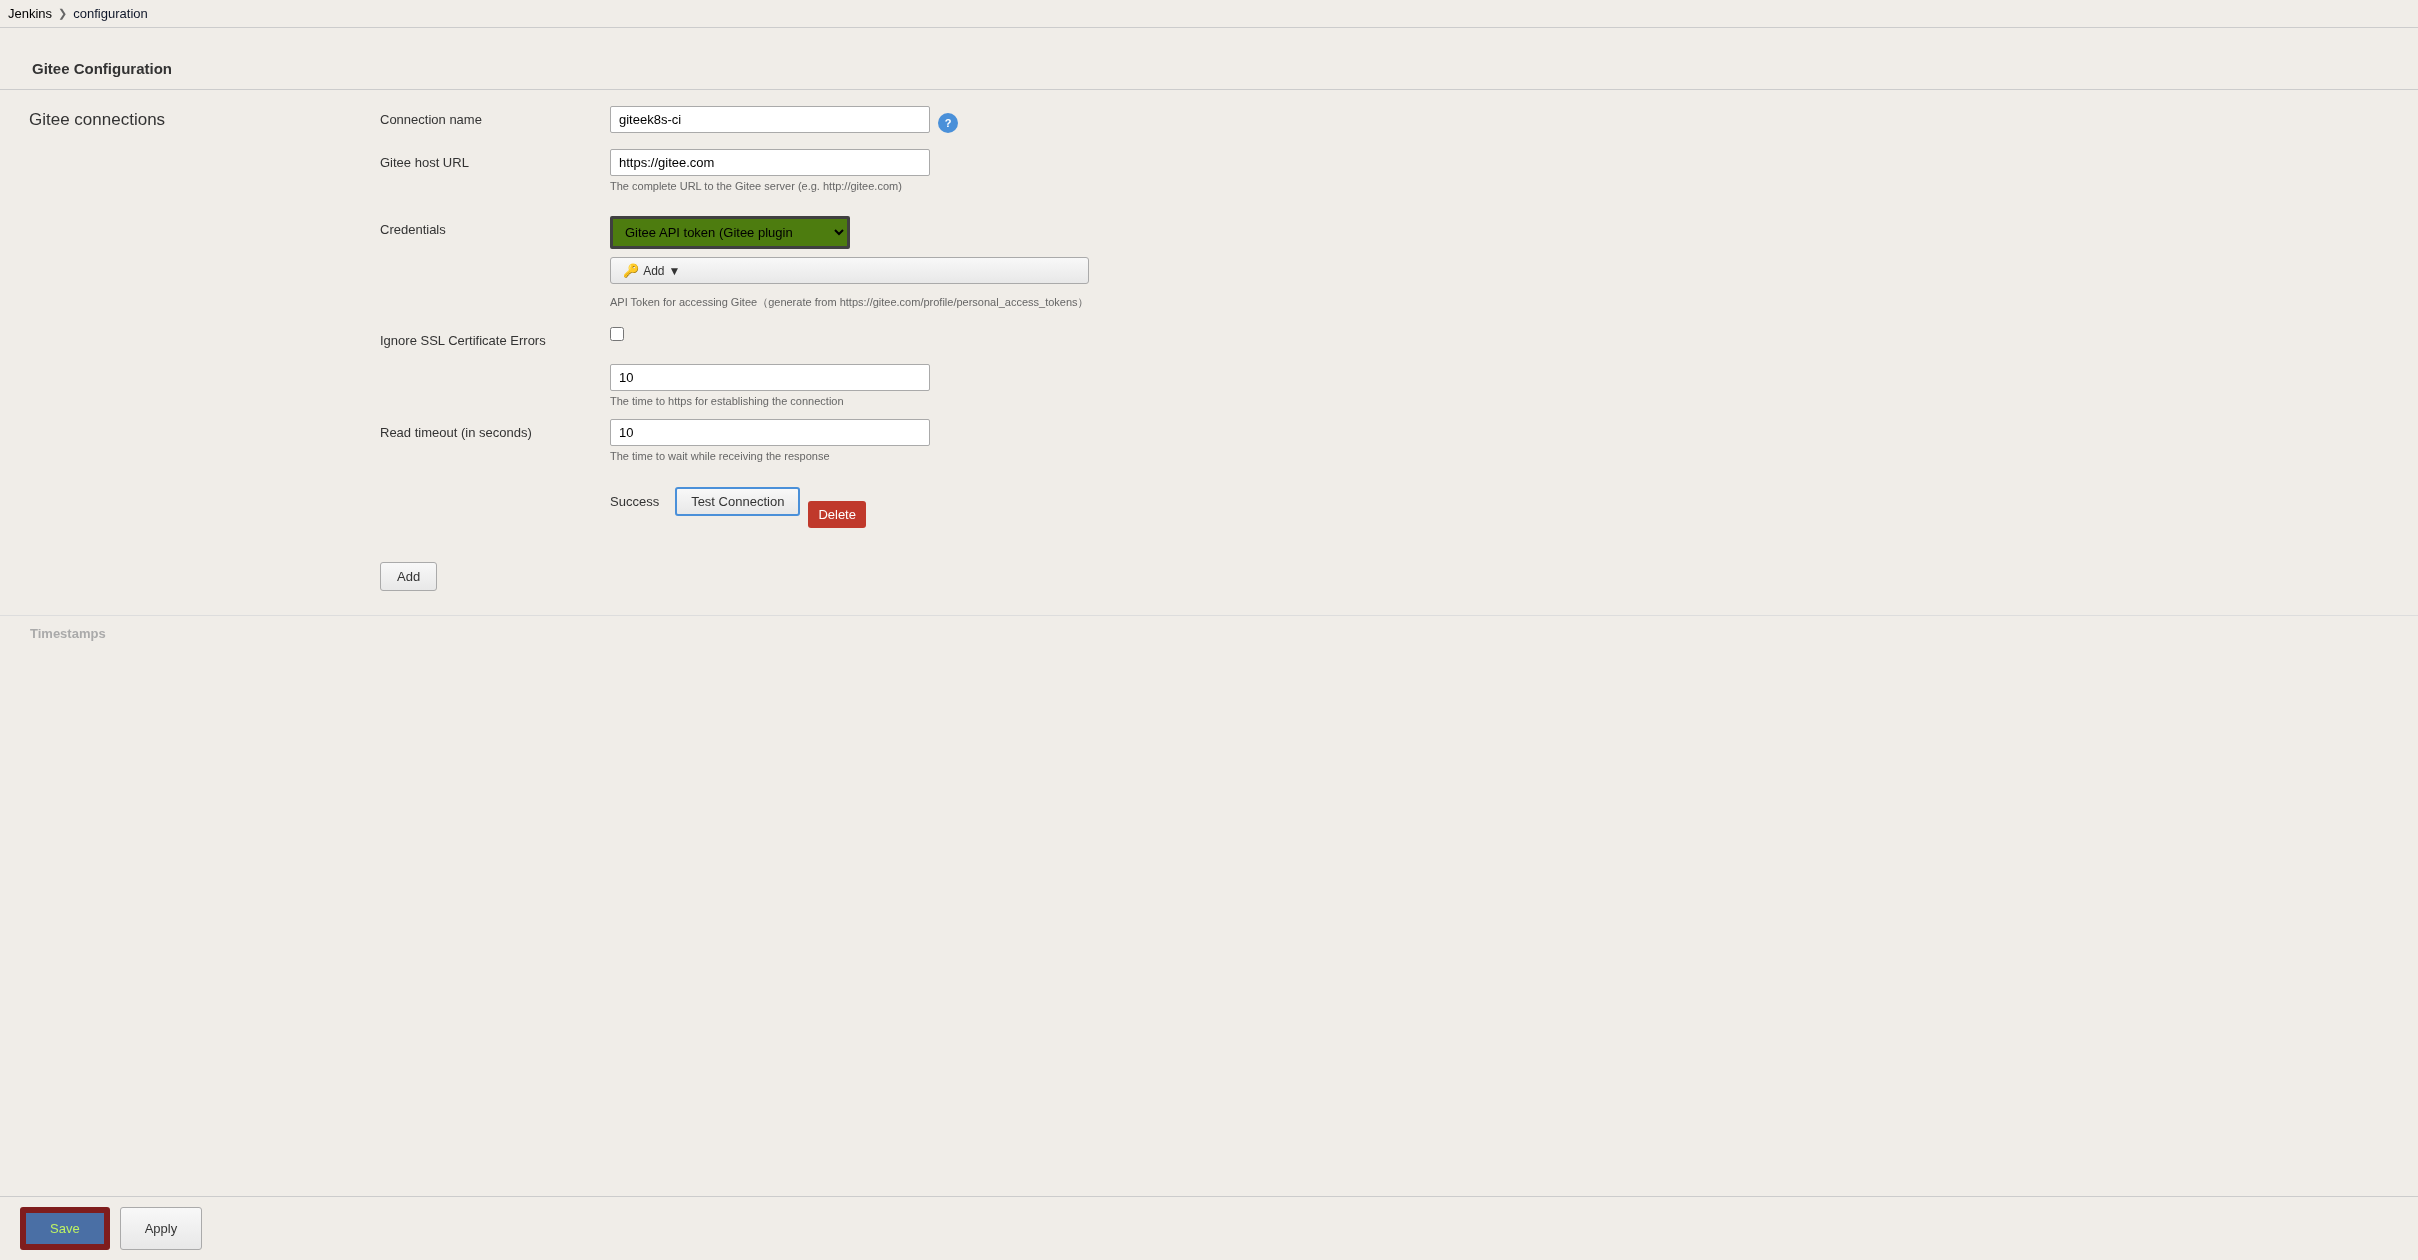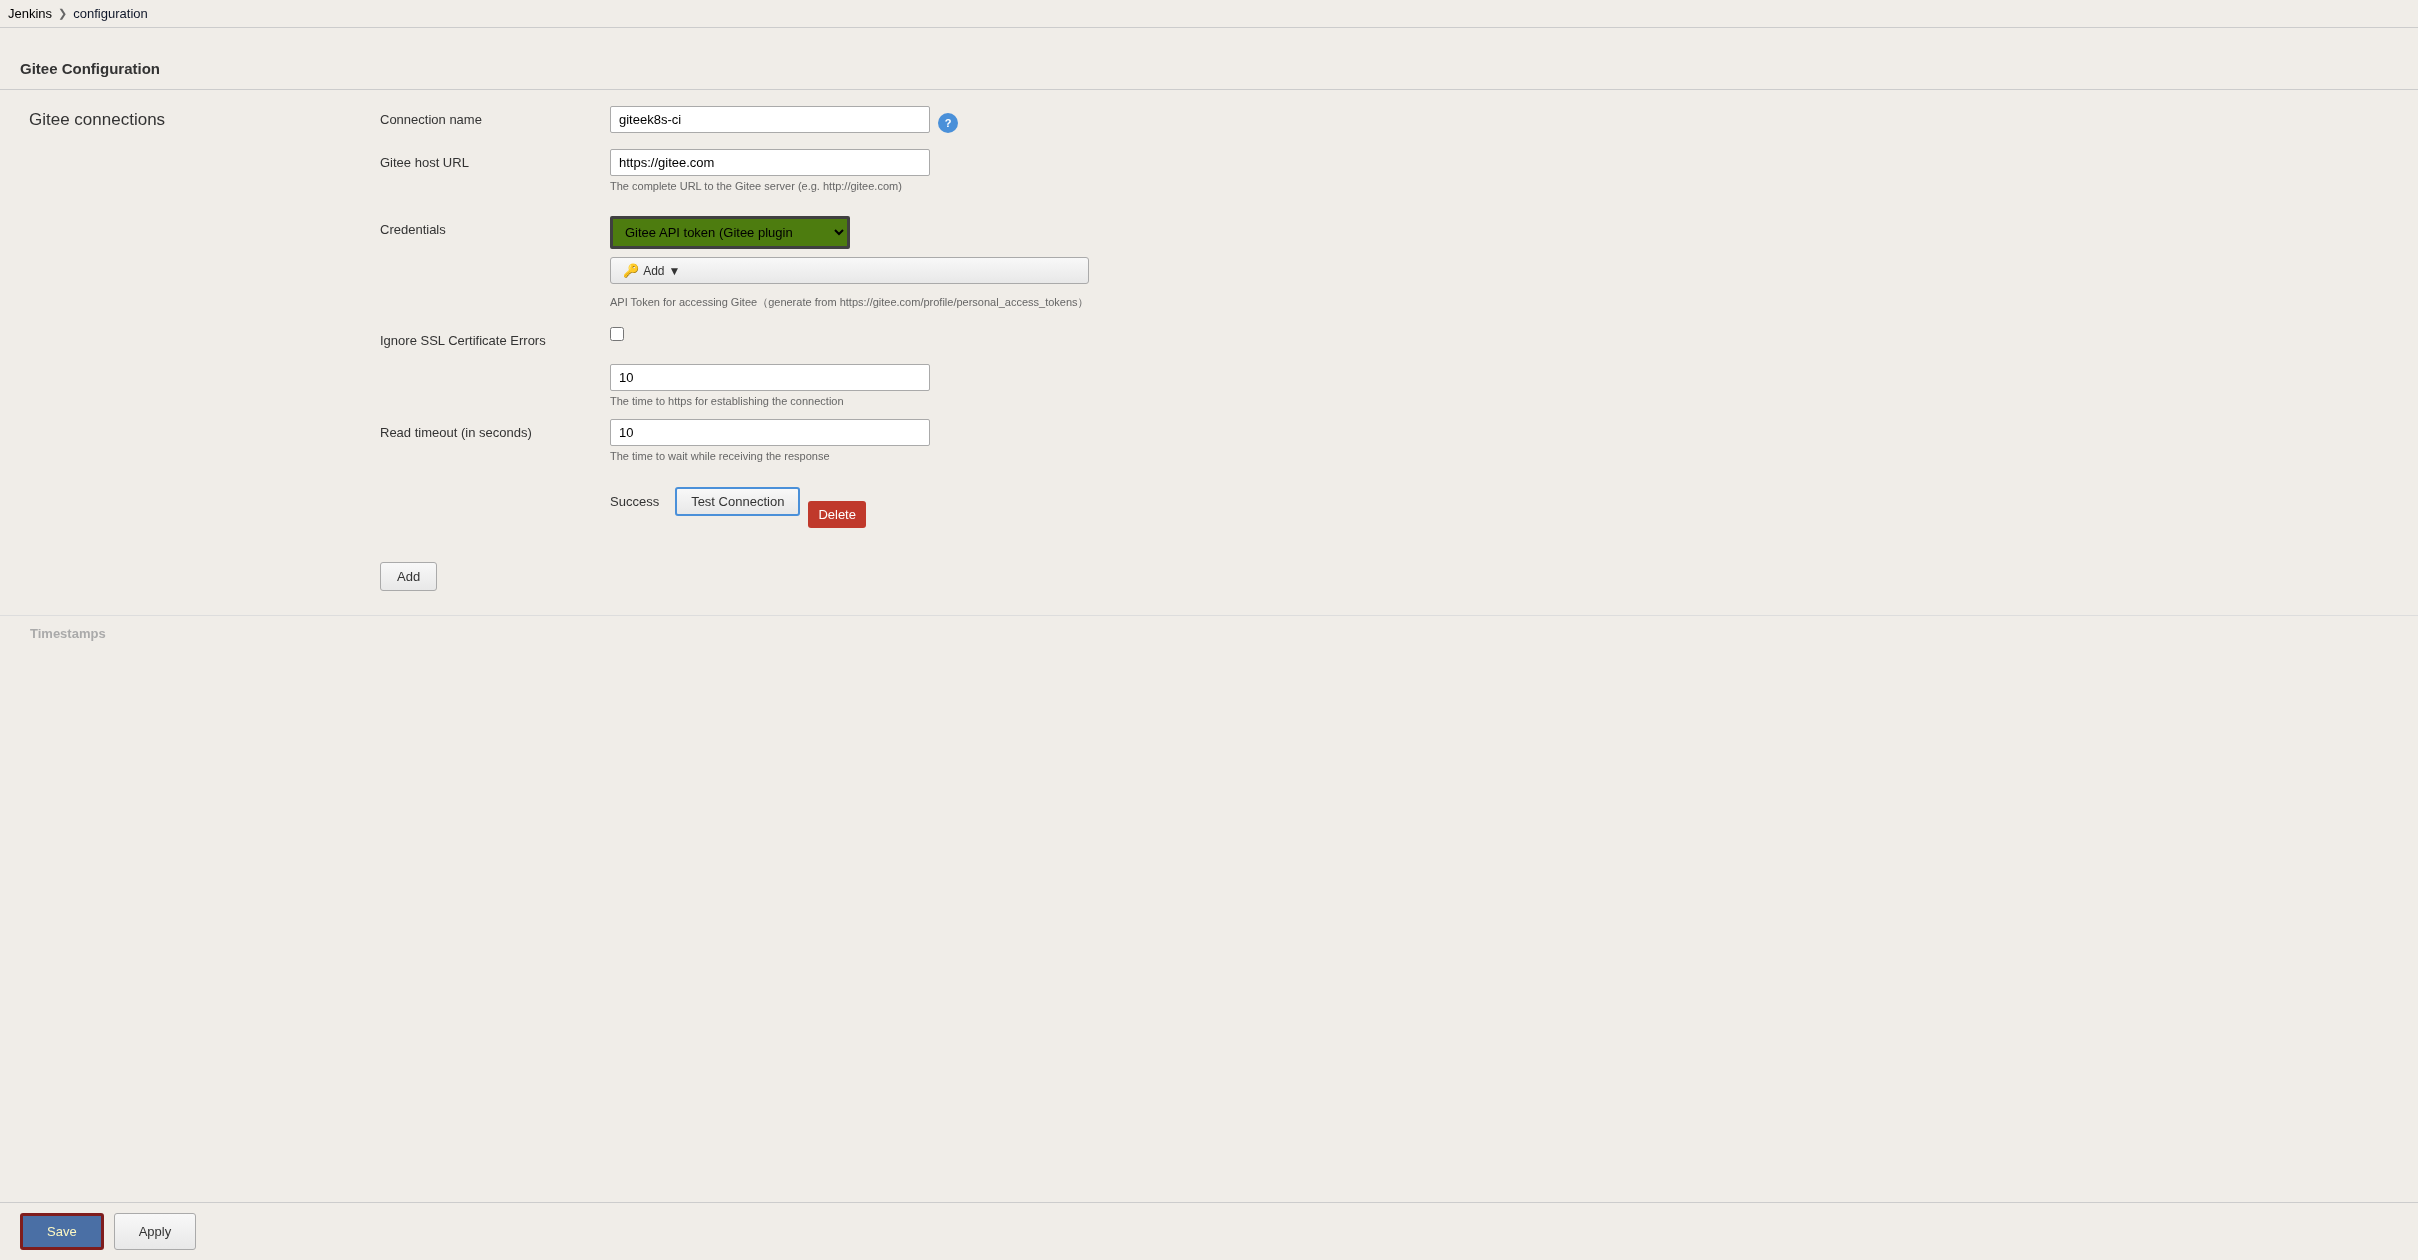--- a/index.html
+++ b/index.html
@@ -36,21 +36,21 @@
     
     .content {
       padding: 20px 0 80px 0;
       min-height: calc(100vh - 30px);
       background: #f0ede8;
     }
 
     .section-title {
       font-size: 15px;
       font-weight: bold;
-      padding: 12px 20px;
+      padding: 12px 32px;
       border-bottom: 1px solid #ccc;
       background: #f0ede8;
       margin-left: 0;
     }
 
     .config-block {
       display: flex;
       padding: 16px 20px 16px 0;
       border-bottom: 1px solid #ddd;
     }
@@ -235,25 +235,25 @@
       border-top: 1px solid #ccc;
       padding: 10px 20px;
       display: flex;
       gap: 10px;
       z-index: 100;
     }
 
     .save-btn {
       padding: 8px 24px;
       background: #4a6fa5;
-      border: 3px solid #7f1d1d;
-      border-radius: 3px;
-      font-size: 13px;
-      cursor: pointer;
-      color: #fef9c3;
+      border: 6px solid #7f1d1d;
+      border-radius: 3px;
+      font-size: 13px;
+      cursor: pointer;
+      color: #bef264;
       font-weight: 500;
     }
 
     .apply-btn {
       padding: 8px 24px;
       background: linear-gradient(to bottom, #f8f8f8, #e8e8e8);
       border: 1px solid #aaa;
       border-radius: 3px;
       font-size: 13px;
       cursor: pointer;

